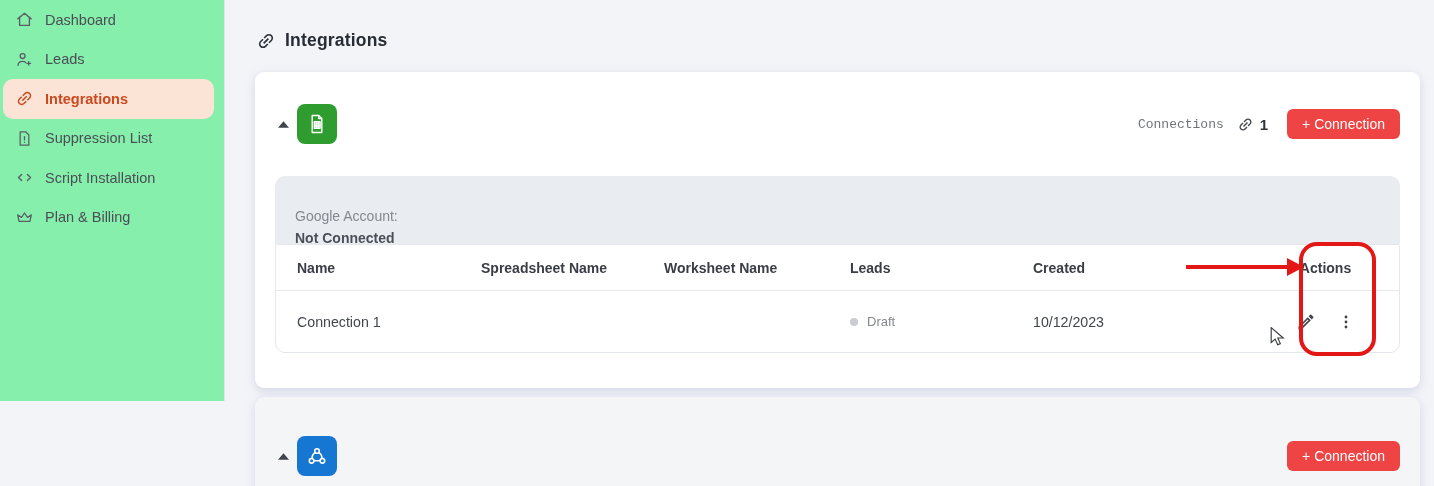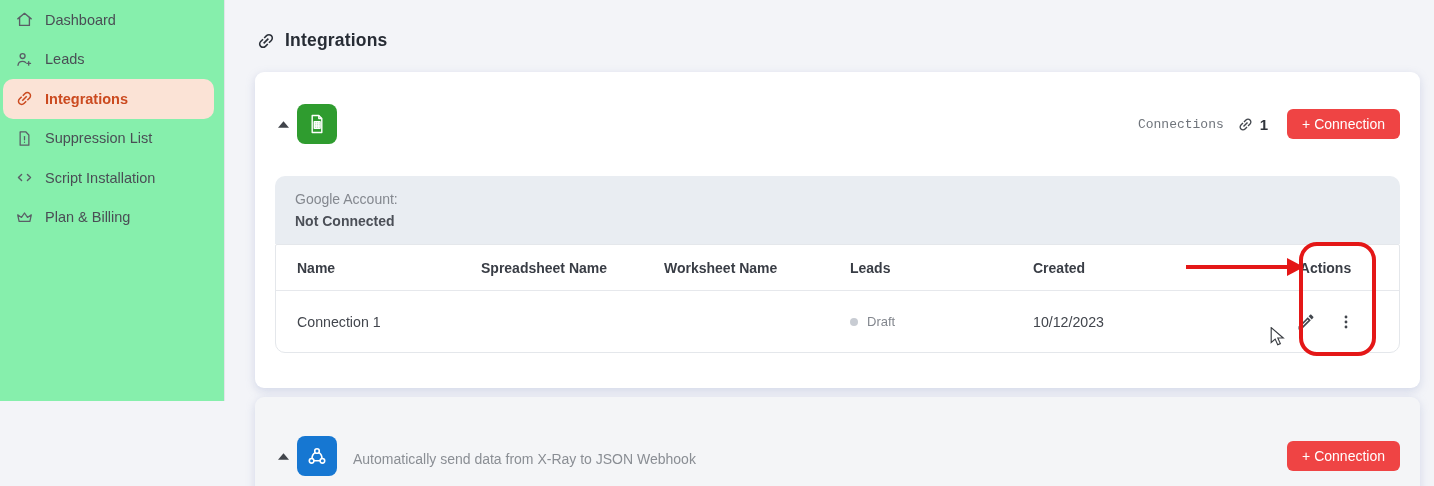--- a/index.html
+++ b/index.html
@@ -44,21 +44,21 @@
   .connections-label{font-size:13px;color:#6f747b;margin-right:13px;font-family:Liberation Mono, monospace;}
   .connections-link-icon{width:17px;height:17px;color:#42464d;}
   .connections-link-icon svg{width:100%;height:100%;display:block;}
   .connections-count{font-size:15px;font-weight:700;color:#31353c;margin-left:6px;}
   .btn-blue{margin-left:19px;height:30px;padding:0 15px;background:#ef4444;color:#fff;
     border:none;border-radius:6px;font-size:14px;font-family:"Liberation Sans",sans-serif;
     display:flex;align-items:center;cursor:pointer;}
 
   
   .account-panel{margin:0 20px;height:68px;background:#e9edf2;border-radius:10px 10px 0 0;
-    padding:15px 20px 0;box-sizing:border-box;}
+    padding:32px 20px 0;box-sizing:border-box;}
   .account-label{font-size:14px;color:#84888f;}
   .account-value{font-size:14px;font-weight:700;color:#4b4f57;margin-top:6px;}
 
   
   .conn-table{margin:0 20px;border:1px solid #e4e7eb;border-radius:2px 2px 10px 10px;background:#fff;}
   .tgrid{display:grid;grid-template-columns:184px 183px 186px 183px 240px 1fr;align-items:center;}
   .thead{height:45px;border-bottom:1px solid #e6e8ec;font-size:14px;font-weight:700;color:#393d45;}
   .trow{height:61px;font-size:14.2px;color:#42464d;}
   .cell{padding-left:21px;}
   .cell-actions-h{padding-left:0;text-align:center;}
@@ -227,21 +227,20 @@
         <svg viewBox="0 0 24 24" fill="none" stroke="#ffffff" stroke-width="1.6" stroke-linecap="round">
             <circle cx="12" cy="7" r="2.3"></circle>
             <circle cx="6.6" cy="16.8" r="2.3"></circle>
             <circle cx="17.4" cy="16.8" r="2.3"></circle>
             <path d="M13.9 8.6a6.6 6.6 0 0 1 3 5.9"></path>
             <path d="M10.1 8.6a6.6 6.6 0 0 0-3 5.9"></path>
             <path d="M9.2 16.8h5.6"></path>
           </svg>
       </span>
       <div class="titles">
-        <div class="card-subtitle">Automatically send data from X-Ray to JSON Webhook</div>
       </div>
       <div class="hdr-spacer"></div>
       <button class="btn-blue">+ Connection</button>
     </div>
   </div>
 
   <div class="annot-line"></div>
   <div class="annot-head"></div>
   <div class="annot-rect"></div>
   <div class="cursor">

